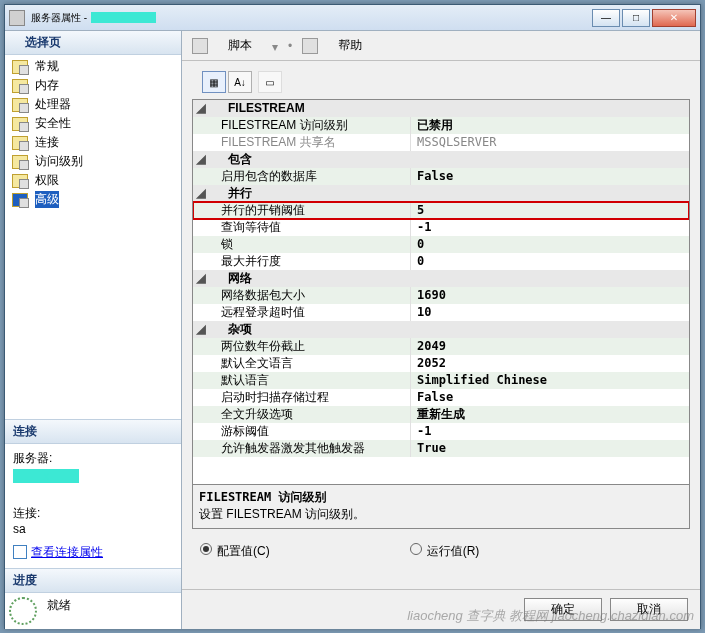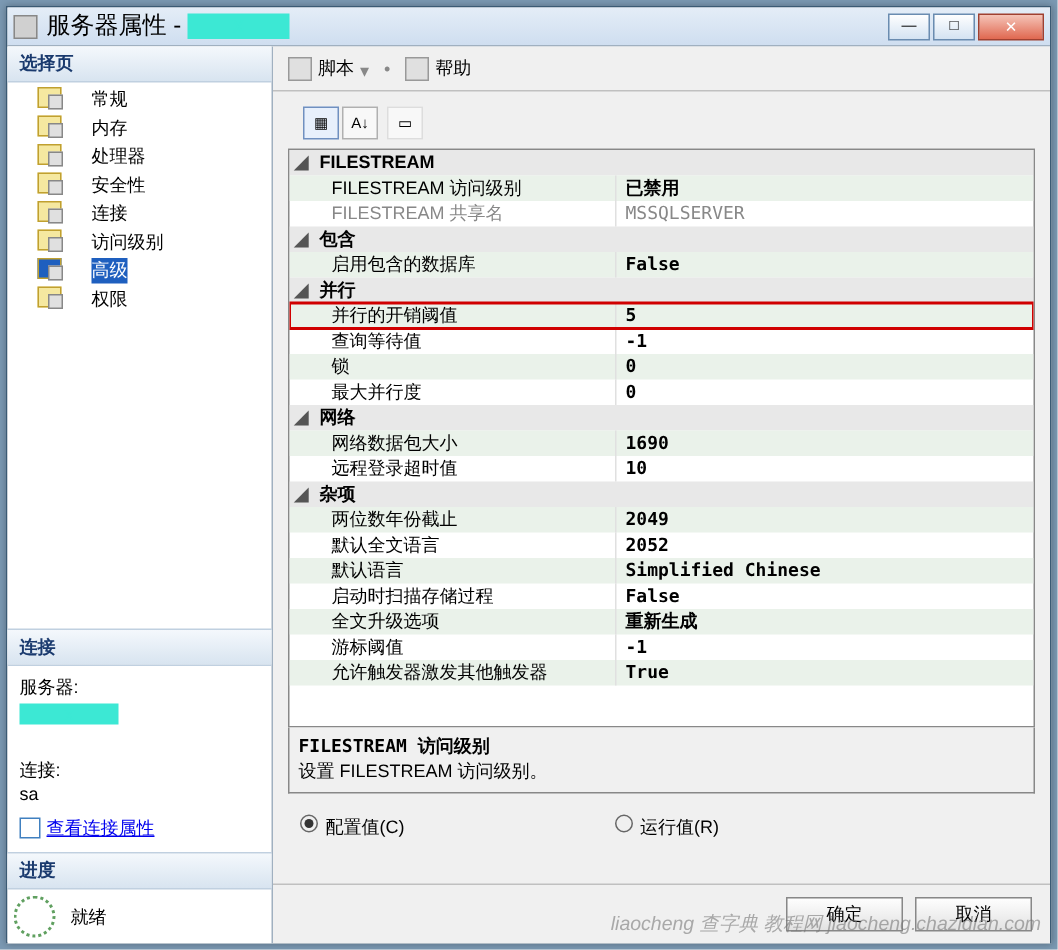--- a/index.html
+++ b/index.html
@@ -1,54 +1,54 @@
 <!DOCTYPE html>
 <html><head>
 <meta charset="utf-8">
 <style>
 * { box-sizing: border-box; font-family: "Microsoft YaHei", SimSun, Arial, sans-serif; }
 body { margin: 0; background: #7b99b3; padding: 4px; width: 705px; height: 633px; overflow: hidden; font-size: 12px; }
 .window { background: #f0f0f0; border: 1px solid #3b5a74; height: 625px; box-shadow: 0 0 5px rgba(0,0,0,0.3); }
 .titlebar { background: linear-gradient(#e4edf7, #cfdef0); height: 26px; display: flex; align-items: center; padding: 0 4px; border-bottom: 1px solid #a0b0c0; }
 .title-icon { width: 16px; height: 16px; background: #d0d0d0; border: 1px solid #888; margin-right: 6px; }
-.title-text { flex: 1; font-size: 16px; color: #000; }
+.title-text { flex: 1; font-size: 10px; color: #000; }
 .title-redact { background: #3ce8d4; color: #3ce8d4; padding: 0 30px; margin-left: 4px; }
 .win-btns { display: flex; gap: 2px; }
 .win-btn { width: 28px; height: 18px; border: 1px solid #6a8cb0; background: linear-gradient(#fefefe,#d4e3f2); display: flex; align-items: center; justify-content: center; font-size: 10px; }
 .win-btn.close { background: linear-gradient(#f5c4b8,#e06850); border-color: #a04030; color: #fff; width: 44px; }
 .body { display: flex; height: 598px; }
 .left { width: 177px; background: #fff; border-right: 1px solid #a0b0c0; display: flex; flex-direction: column; }
-.left-header { background: linear-gradient(#f4f8fc,#d8e4f0); padding: 3px 8px; font-weight: bold; color: #1a3a6e; border-bottom: 1px solid #c0d0e0; }
+.left-header { background: linear-gradient(#f4f8fc,#d8e4f0); padding: 3px 20px; font-weight: bold; color: #1a3a6e; border-bottom: 1px solid #c0d0e0; }
 .nav-list { padding: 2px 0; }
-.nav-item { display: flex; padding: 1px 20px; gap: 20px; cursor: default; }
+.nav-item { display: flex; align-items: center; padding: 1px 7px; gap: 7px; cursor: default; }
 .nav-item.selected span { background: #1e5fbf; color: #fff; }
 .nav-icon { width: 16px; height: 14px; background: #f5e8a0; border: 1px solid #c0a030; position: relative; }
 .nav-icon::after { content:""; position:absolute; right:-2px; bottom:-2px; width:8px; height:8px; background:#e0e0e0; border:1px solid #888; }
 .conn-section { margin-top: auto; }
 .conn-header { background: linear-gradient(#f4f8fc,#d8e4f0); padding: 3px 8px; font-weight: bold; color: #1a3a6e; border-top: 1px solid #c0d0e0; border-bottom: 1px solid #c0d0e0; }
 .conn-body { padding: 6px 8px; font-size: 12px; }
 .redact { background: #3ce8d4; color:#3ce8d4; display:inline-block; padding: 0 30px; margin-top:2px; }
 .link { color: #0000ee; text-decoration: underline; display: inline-flex; align-items: center; gap: 4px; margin-top: 8px; }
 .link-icon { width:14px; height:14px; border:1px solid #4080c0; background:#fff; }
-.progress-section .prog-body { padding: 4px; display:flex; align-items:center; gap:10px; }
+.progress-section .prog-body { padding: 4px; display:flex; align-items:flex-start; gap:10px; }
 .spinner { width: 28px; height: 28px; border: 2px dotted #60a060; border-radius: 50%; }
 .right { flex: 1; background: #f0f0f0; display: flex; flex-direction: column; }
 .toolbar { padding: 6px 10px; display: flex; gap: 10px; align-items: center; border-bottom: 1px solid #c0c0c0; }
-.tb-btn { display:flex; align-items:flex-end; gap:4px; }
+.tb-btn { display:flex; align-items:flex-end; gap:20px; }
 .tb-icon { width:16px; height:16px; background:#e0e0e0; border:1px solid #999; }
 .tb-sep { color:#888; }
 .grid-toolbar { display:flex; gap:2px; padding: 4px 10px; margin: 6px 10px 2px 10px; }
 .gt-btn { width:24px; height:22px; border:1px solid #b0b0b0; background:#f8f8f8; display:flex; align-items:center; justify-content:center; font-size:10px; }
 .gt-btn.active { border-color:#7090c0; background:#e8f0fc; }
 .prop-grid { margin: 0 10px; border: 1px solid #888; background: #fff; height: 386px; overflow: hidden; }
 .prop-row { display:flex; height: 17px; line-height: 17px; font-size: 12px; }
 .prop-cat { background: #e8e8e8; font-weight: bold; }
 .prop-cat .expander { width: 16px; text-align:center; color:#555; }
 .prop-label { width: 218px; border-right: 1px solid #e0e0e0; padding-left: 4px; display:flex; align-items:center; }
-.prop-cat .prop-label { border-right: none; }
+.prop-cat .prop-label { border-right: none; margin-left: 15px; }
 .prop-value { flex:1; padding-left: 6px; font-family: Consolas, monospace; font-weight: bold; }
 .prop-sub .prop-label { padding-left: 28px; }
 .prop-sub.disabled { color: #888; }
 .prop-sub.disabled .prop-value { font-weight: normal; }
 .prop-row.alt { background: #eaf2ea; }
 .highlighted { outline: 2px solid #d00000; outline-offset: -1px; position: relative; z-index: 2; }
 .desc-pane { margin: 0 10px; border: 1px solid #888; border-top: none; background: #f0f0f0; padding: 4px 6px; height: 44px; }
 .desc-pane .dt { font-weight: bold; font-family: Consolas, monospace; }
 .radio-row { padding: 14px 18px; display:flex; gap: 140px; }
 .radio-item { display:flex; align-items:flex-start; gap:5px; }
@@ -94,27 +94,27 @@
             <span>安全性</span>
           </div>
           <div class="nav-item">
             <span class="nav-icon"></span>
             <span>连接</span>
           </div>
           <div class="nav-item">
             <span class="nav-icon"></span>
             <span>访问级别</span>
           </div>
+          <div class="nav-item">
+            <span class="nav-icon"></span>
+            <span>权限</span>
+          </div>
           <div class="nav-item selected">
             <span class="nav-icon"></span>
             <span>高级</span>
-          </div>
-          <div class="nav-item">
-            <span class="nav-icon"></span>
-            <span>权限</span>
           </div>
         </div>
 
       <div class="conn-section">
         <div class="conn-header">连接</div>
         <div class="conn-body">
           <div>服务器:</div>
           <span class="redact">x</span>
           <div style="margin-top:22px">连接:</div>
           <div>sa</div>

